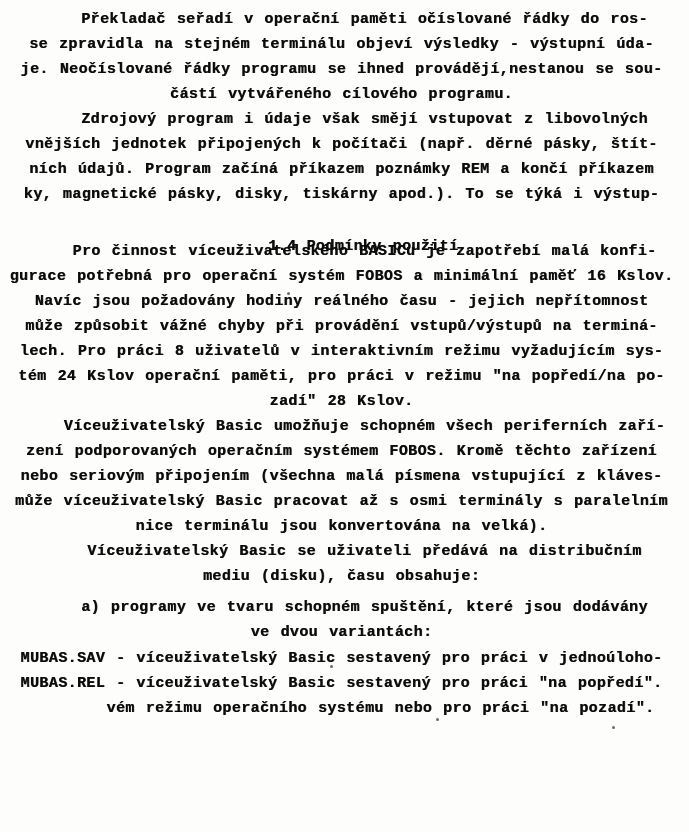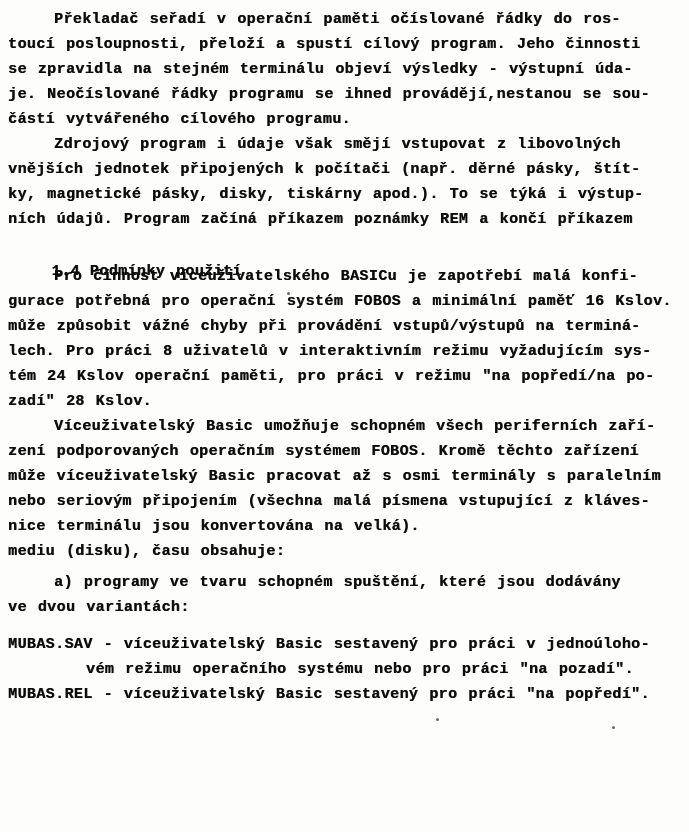--- a/index.html
+++ b/index.html
@@ -16,93 +16,95 @@
     font-weight:700;
     font-size:15px;
   }
   .line{
     white-space:pre;
     line-height:25px;
     height:25px;
     letter-spacing:0.4px;
     word-spacing:1.5px;
     text-shadow:0.5px 0.4px 0.4px rgba(15,15,15,0.75);
+    text-align:center;
   }
   .indent{text-indent:46px;}
   .cont{padding-left:78px;}
   .heading{margin:2px 0 5px 0;}
   .heading .num{margin-right:10px;margin-top:39px;}
   .heading .title,
   .u{
     text-decoration-thickness:2px;
     text-underline-offset:3px;
   }
   .h15{margin-top:6px;margin-bottom:12px;}
   .p6{margin-top:6px;}
-  .mubas{margin-top:12px;}
+  .mubas{margin-top:1px;}
   .speck{
     position:absolute;width:3px;height:3px;border-radius:50%;
     background:#1a1a1a;opacity:0.65;
   }
 </style>
 </head>
 <body>
 
 <div class="page">
 
   <div>
     <div class="line indent">Překladač seřadí v operační paměti očíslované řádky do ros-</div>
-    <div class="line">toucí posloupnosti, přeloží a spustí cílový program. Jeho činnosti</div>
     <div class="line">se zpravidla na stejném terminálu objeví výsledky - výstupní úda-</div>
     <div class="line">je. Neočíslované řádky programu se ihned provádějí,nestanou se sou-</div>
     <div class="line">částí vytvářeného cílového programu.</div>
   </div>
 
   <div>
     <div class="line indent">Zdrojový program i údaje však smějí vstupovat z libovolných</div>
     <div class="line">vnějších jednotek připojených k počítači (např. děrné pásky, štít-</div>
+    <div class="line">ních údajů. Program začíná příkazem poznámky REM a končí příkazem</div>
     <div class="line">ky, magnetické pásky, disky, tiskárny apod.). To se týká i výstup-</div>
-    <div class="line">ních údajů. Program začíná příkazem poznámky REM a končí příkazem</div>
   </div>
 
   <div class="line heading">
     <span class="num">1.4</span><span class="title">Podmínky použití</span>
   </div>
 
   <div>
     <div class="line indent">Pro činnost víceuživatelského BASICu je zapotřebí malá konfi-</div>
     <div class="line"><span>gurace potřebná pro operační systém FOBOS a </span><span class="u">minimální</span><span> paměť 16 Kslov.</span></div>
+    <div class="line">Navíc jsou požadovány hodiny reálného času - jejich nepřítomnost</div>
     <div class="line">může způsobit vážné chyby při provádění vstupů/výstupů na terminá-</div>
     <div class="line">lech. Pro práci 8 uživatelů v interaktivním režimu vyžadujícím sys-</div>
     <div class="line">tém 24 Kslov operační paměti, pro práci v režimu "na popředí/na po-</div>
     <div class="line">zadí" 28 Kslov.</div>
   </div>
 
   <div>
     <div class="line indent">Víceuživatelský Basic umožňuje schopném všech periferních zaří-</div>
     <div class="line">zení podporovaných operačním systémem FOBOS. Kromě těchto zařízení</div>
+    <div class="line">nebo seriovým připojením (všechna malá písmena vstupující z kláves-</div>
     <div class="line">může víceuživatelský Basic pracovat až s osmi terminály s paralelním</div>
-    <div class="line">nebo seriovým připojením (všechna malá písmena vstupující z kláves-</div>
     <div class="line">nice terminálu jsou konvertována na velká).</div>
   </div>
 
 
   <div>
+    <div class="line indent">Víceuživatelský Basic se uživateli předává na distribučním</div>
     <div class="line">mediu (disku), času obsahuje:</div>
   </div>
 
   <div class="p6">
     <div class="line indent">a) programy ve tvaru schopném spuštění, které jsou dodávány</div>
     <div class="line">ve dvou variantách:</div>
   </div>
 
   <div class="mubas">
     <div class="line"><span>MUBAS.SAV</span><span> - víceuživatelský Basic sestavený pro práci v jednoúloho-</span></div>
+    <div class="line"><span>MUBAS.REL</span><span> - víceuživatelský Basic sestavený pro práci "na popředí".</span></div>
     <div class="line cont">vém režimu operačního systému nebo pro práci "na pozadí".</div>
-    <div class="line"><span>MUBAS.REL</span><span> - víceuživatelský Basic sestavený pro práci "na popředí".</span></div>
   </div>
 
   <div class="speck" style="left:287px;top:292px"></div>
   <div class="speck" style="left:330px;top:665px"></div>
   <div class="speck" style="left:436px;top:718px"></div>
   <div class="speck" style="left:612px;top:726px"></div>
 
 </div>
 
 </body></html>

